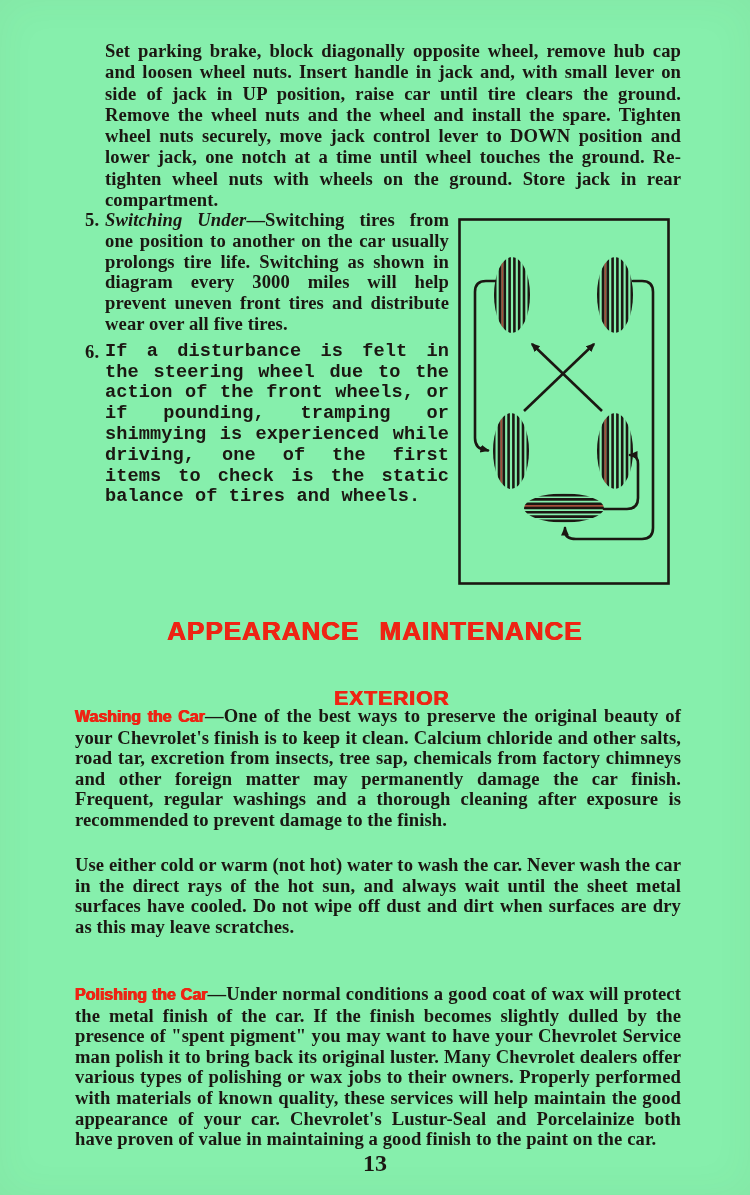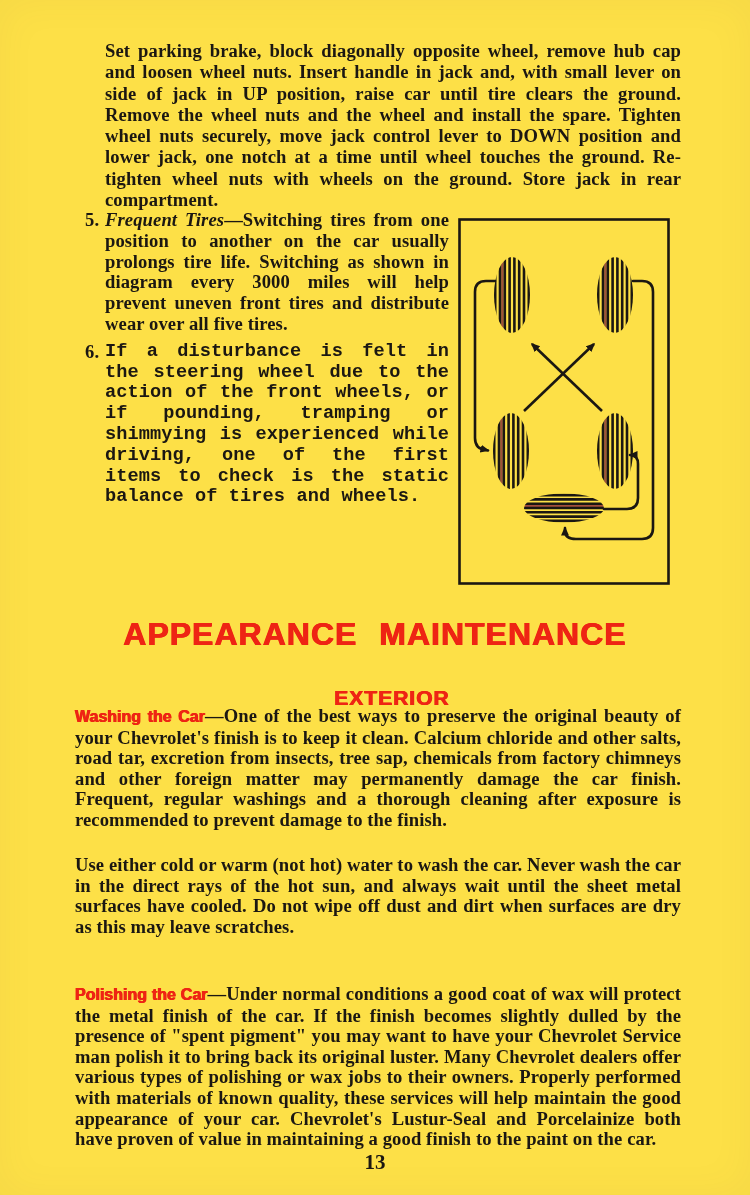--- a/index.html
+++ b/index.html
@@ -1,18 +1,18 @@
 <!DOCTYPE html>
 <html><head>
 <meta charset="utf-8">
 <style>
   html,body { margin:0; padding:0; background:#ffffff; }
   .page {
     position:relative; width:750px; height:1195px; overflow:hidden;
-    background:#fde047;
+    background:#86efac;
     font-family:"Liberation Serif", serif;
     font-weight:700;
     color:#1b1712;
     box-shadow: inset 0 0 40px rgba(90,80,60,0.05);
   }
   p { margin:0; }
   .body {
     font-size:18.6px; line-height:20.6px; letter-spacing:0.1px;
     text-align:justify;
   }
@@ -23,47 +23,47 @@
   .item .num { position:absolute; left:10px; top:0; }
   .item .p2 { margin-top:7px;font-family:Liberation Mono, monospace; }
   .lead-italic { font-style:italic; font-weight:700; }
   .diagram { position:absolute; top:218px; left:458px; width:212px; height:367px; margin:0; }
   .red-sans {
     font-family:"Liberation Sans", sans-serif; font-weight:bold; color:#ee2414;
     text-shadow: 0.5px 0 currentColor, -0.5px 0 currentColor;
   }
   .title {
     position:absolute; top:616px; left:0; width:100%; margin:0;
-    text-align:center; font-size:32px; letter-spacing:1px; word-spacing:12px;
+    text-align:center; font-size:26px; letter-spacing:1px; word-spacing:12px;
   }
   .subtitle {
     position:absolute; top:669px; left:0; width:100%; margin:17px;
     text-align:center; font-size:21px; letter-spacing:1px;
   }
   .para { position:absolute; left:75px; width:606px; }
   .para-washing  { top:706px; }
   .para-use      { top:855px; }
   .para-polishing{ top:984px; }
   .lead-red { font-size:16px; letter-spacing:0; }
   .pagenum {
     position:absolute; top:1150px; left:0; width:100%;
-    text-align:center; font-size:21px; font-weight:700;
+    text-align:center; font-size:24px; font-weight:700;
   }
 </style>
 </head>
 <body>
 
 <div class="page">
 
   <p class="body intro">Set parking brake, block diagonally opposite wheel, remove hub cap and loosen wheel nuts. Insert handle in jack and, with small lever on side of jack in UP position, raise car until tire clears the ground. Remove the wheel nuts and the wheel and install the spare. Tighten wheel nuts securely, move jack control lever to DOWN position and lower jack, one notch at a time until wheel touches the ground. Re-tighten wheel nuts with wheels on the ground. Store jack in rear compartment.</p>
 
   <div class="items">
     <div class="item">
       <span class="num body">5.</span>
-      <p class="body itxt"><span class="lead-italic">Frequent Tires</span><span>—Switching tires from one position to another on the car usually prolongs tire life. Switching as shown in diagram every 3000 miles will help prevent uneven front tires and distribute wear over all five tires.</span></p>
+      <p class="body itxt"><span class="lead-italic">Switching Under</span><span>—Switching tires from one position to another on the car usually prolongs tire life. Switching as shown in diagram every 3000 miles will help prevent uneven front tires and distribute wear over all five tires.</span></p>
     </div>
     <div class="item">
       <span class="num body">6.</span>
       <p class="body itxt p2">If a disturbance is felt in the steering wheel due to the action of the front wheels, or if pounding, tramping or shimmying is experienced while driving, one of the first items to check is the static balance of tires and wheels.</p>
     </div>
   </div>
 
   <figure class="diagram">
     <svg width="212" height="367" viewBox="0 0 212 367">
       <defs>

